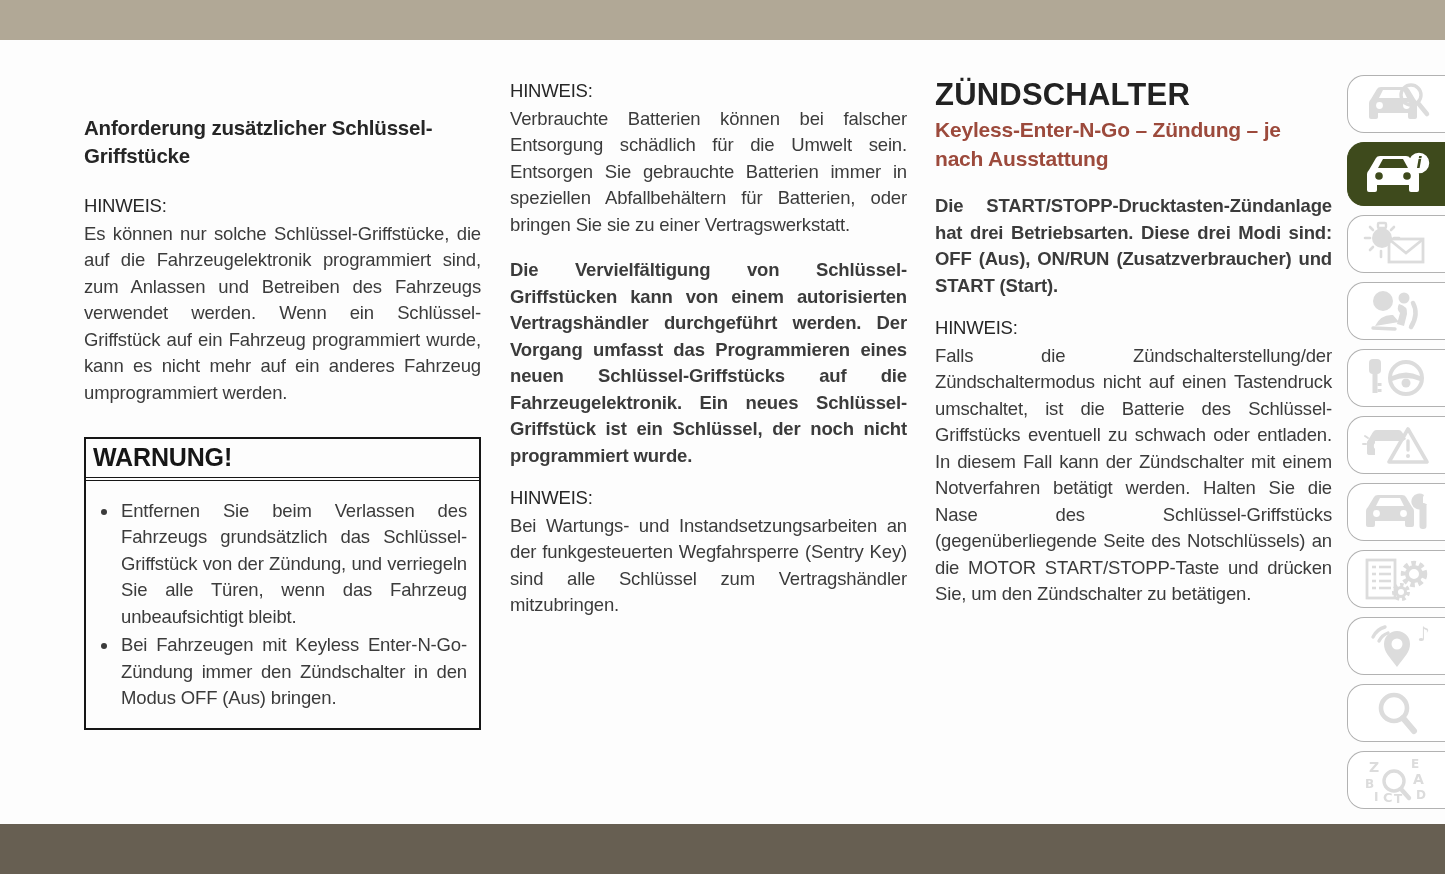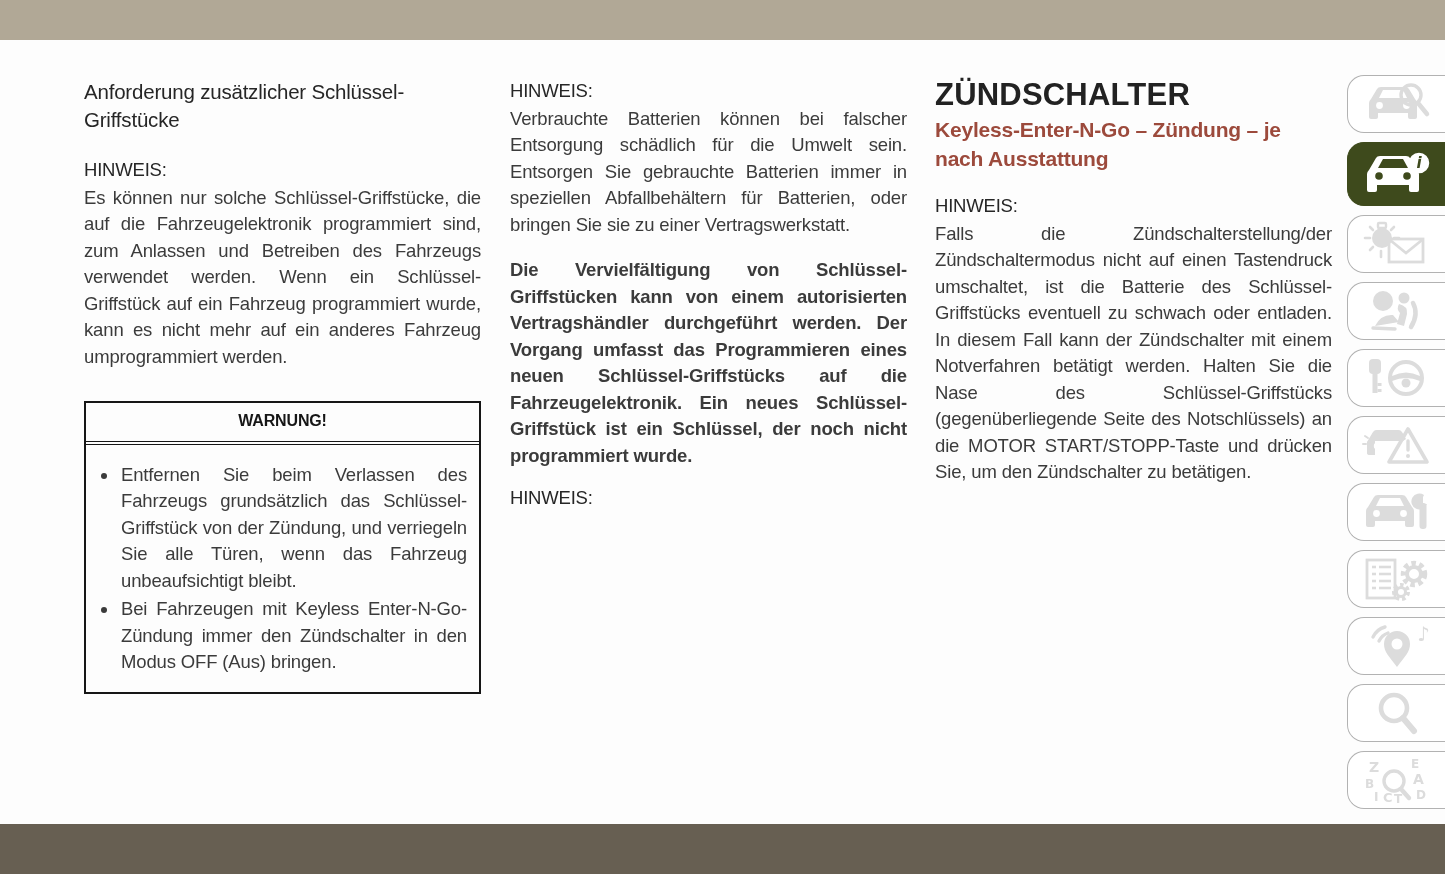--- a/index.html
+++ b/index.html
@@ -37,23 +37,24 @@
     font-size:18.5px; line-height:26.5px;
     letter-spacing:-0.15px;
   }
   .col-1{ left:84px; }
   .col-2{ left:510px; }
   .col-3{ left:935px; }
   .just{ text-align:justify; }
   p.body{ margin-bottom:0; }
   .para-gap{ margin-top:19px;font-weight:bold; }
   h2.section-heading{
-    font-size:20.5px; line-height:28px; font-weight:normal;
+    font-size:20.5px; line-height:28px; font-weight:bold;
     color:var(--heading); letter-spacing:-0.2px;
     margin-bottom:23px;
+    margin-top:36px;
   }
   .note-label{
     font-weight:normal; color:var(--heading);
     margin-top:16px; margin-bottom:1px;
     letter-spacing:-0.2px;
   }
   .note-label.first{ margin-top:0; }
   h1.chapter-title{
     font-size:31px; line-height:34px; font-weight:bold;
     color:#222; letter-spacing:0.2px;
@@ -64,22 +65,22 @@
     color:var(--accent-red); letter-spacing:-0.2px;
     margin-bottom:20px;
   }
   .warnbox{
     margin-top:31px;
     border:2.5px solid #161616;
     width:397px;
     background:#fdfdfd;
   }
   .warn-title{
-    text-align:center; font-weight:bold; font-size:16px;
-    color:#161616; padding:5px 0 6px;
+    text-align:left; font-weight:bold; font-size:25px;
+    color:#161616; padding:5px 7px 6px;
     border-bottom:4px double #161616;
   }
   .warnbox ul{
     margin:17px 12px 16px 14px;
     padding-left:19px;
     list-style:disc outside;
   }
   .warnbox li{
     text-align:justify;
     padding-left:2px;
@@ -134,25 +135,27 @@
         <li>Bei Fahrzeugen mit Keyless Enter-N-Go-Zündung immer den Zündschalter in den Modus OFF (Aus) bringen.</li>
       </ul>
     </div>
   </div>
 
   <div class="col col-2">
     <p class="note-label first">HINWEIS:</p>
     <p class="body just">Verbrauchte Batterien können bei falscher Entsorgung schädlich für die Umwelt sein. Entsorgen Sie gebrauchte Batterien immer in speziellen Abfallbehältern für Batterien, oder bringen Sie sie zu einer Vertragswerkstatt.</p>
     <p class="body just para-gap">Die Vervielfältigung von Schlüssel-Griffstücken kann von einem autorisierten Vertragshändler durchgeführt werden. Der Vorgang umfasst das Programmieren eines neuen Schlüssel-Griffstücks auf die Fahrzeugelektronik. Ein neues Schlüssel-Griffstück ist ein Schlüssel, der noch nicht programmiert wurde.</p>
     <p class="note-label">HINWEIS:</p>
+    <p class="body just">Bei Wartungs- und Instandsetzungsarbeiten an der funkgesteuerten Wegfahrsperre (Sentry Key) sind alle Schlüssel zum Vertragshändler mitzubringen.</p>
   </div>
 
   <div class="col col-3">
     <h1 class="chapter-title">ZÜNDSCHALTER</h1>
     <h3 class="sub-red">Keyless-Enter-N-Go – Zündung – je nach Ausstattung</h3>
+    <p class="body just para-gap">Die START/STOPP-Drucktasten-Zündanlage hat drei Betriebsarten. Diese drei Modi sind: OFF (Aus), ON/RUN (Zusatzverbraucher) und START (Start).</p>
     <p class="note-label">HINWEIS:</p>
     <p class="body just">Falls die Zündschalterstellung/der Zündschaltermodus nicht auf einen Tastendruck umschaltet, ist die Batterie des Schlüssel-Griffstücks eventuell zu schwach oder entladen. In diesem Fall kann der Zündschalter mit einem Notverfahren betätigt werden. Halten Sie die Nase des Schlüssel-Griffstücks (gegenüberliegende Seite des Notschlüssels) an die MOTOR START/STOPP-Taste und drücken Sie, um den Zündschalter zu betätigen.</p>
   </div>
 
   <div class="pagenum">17</div>
 
   <div class="sidebar">
 
     <div class="tab">
       <span>

